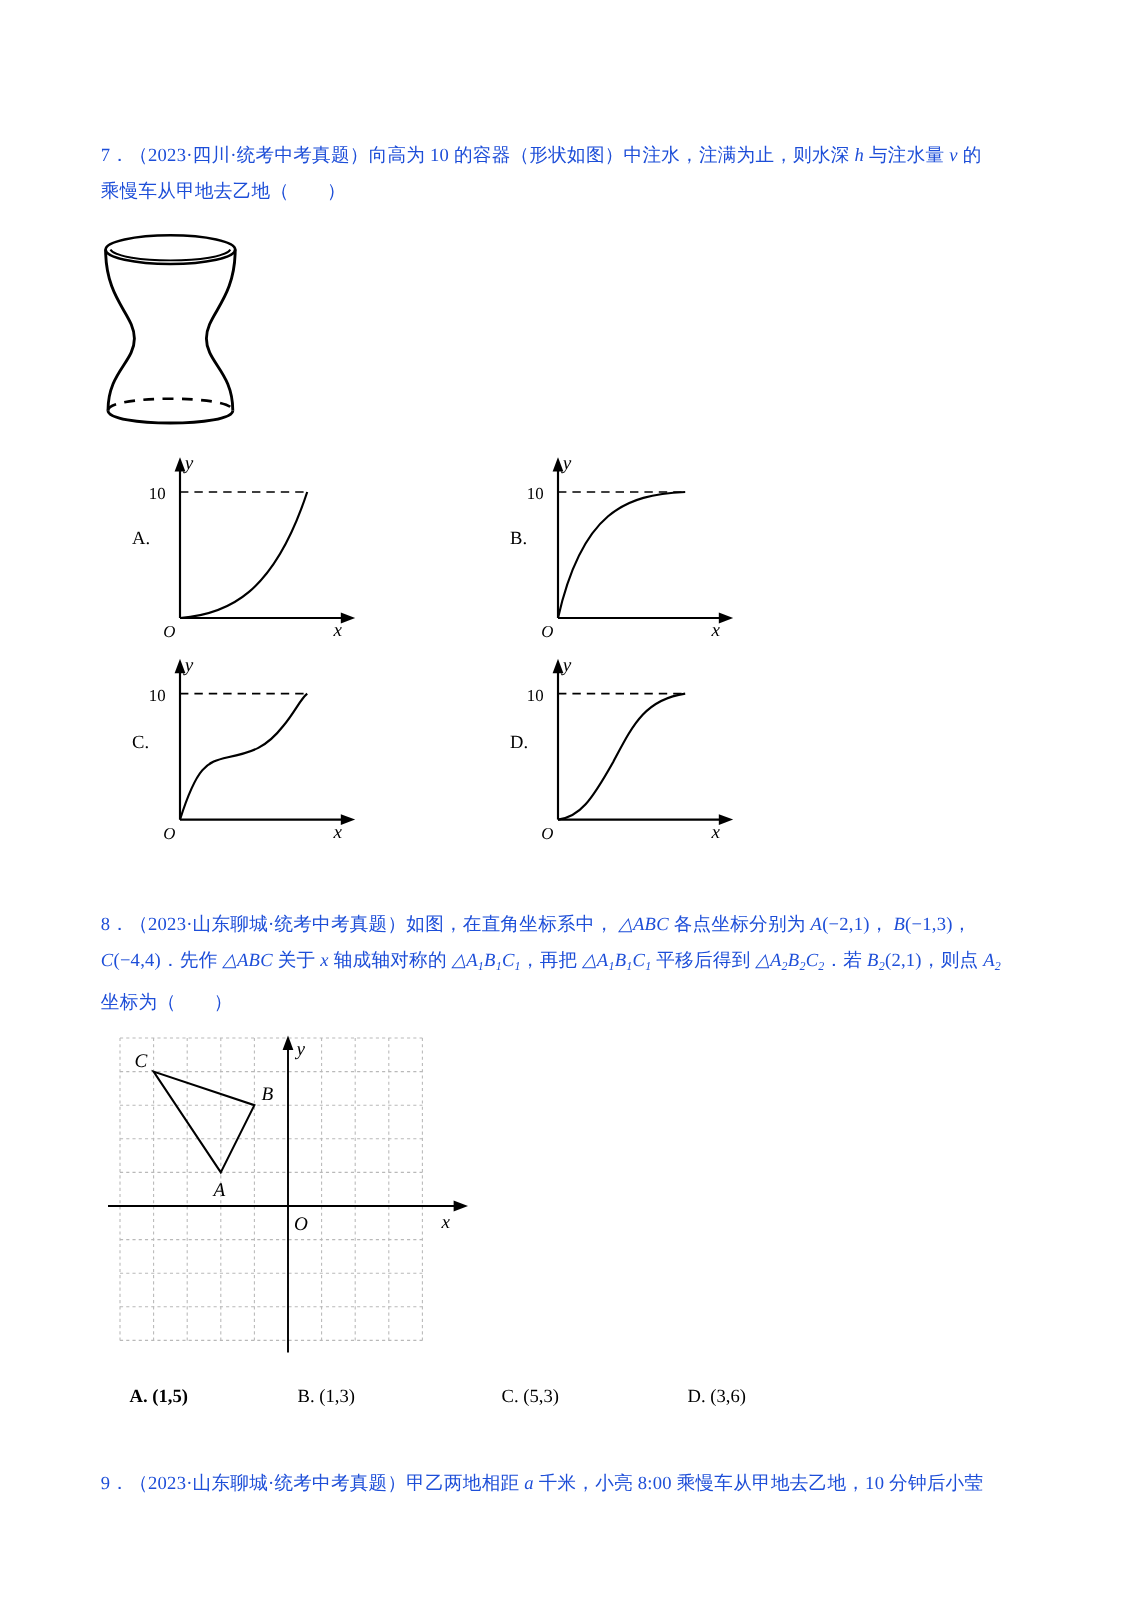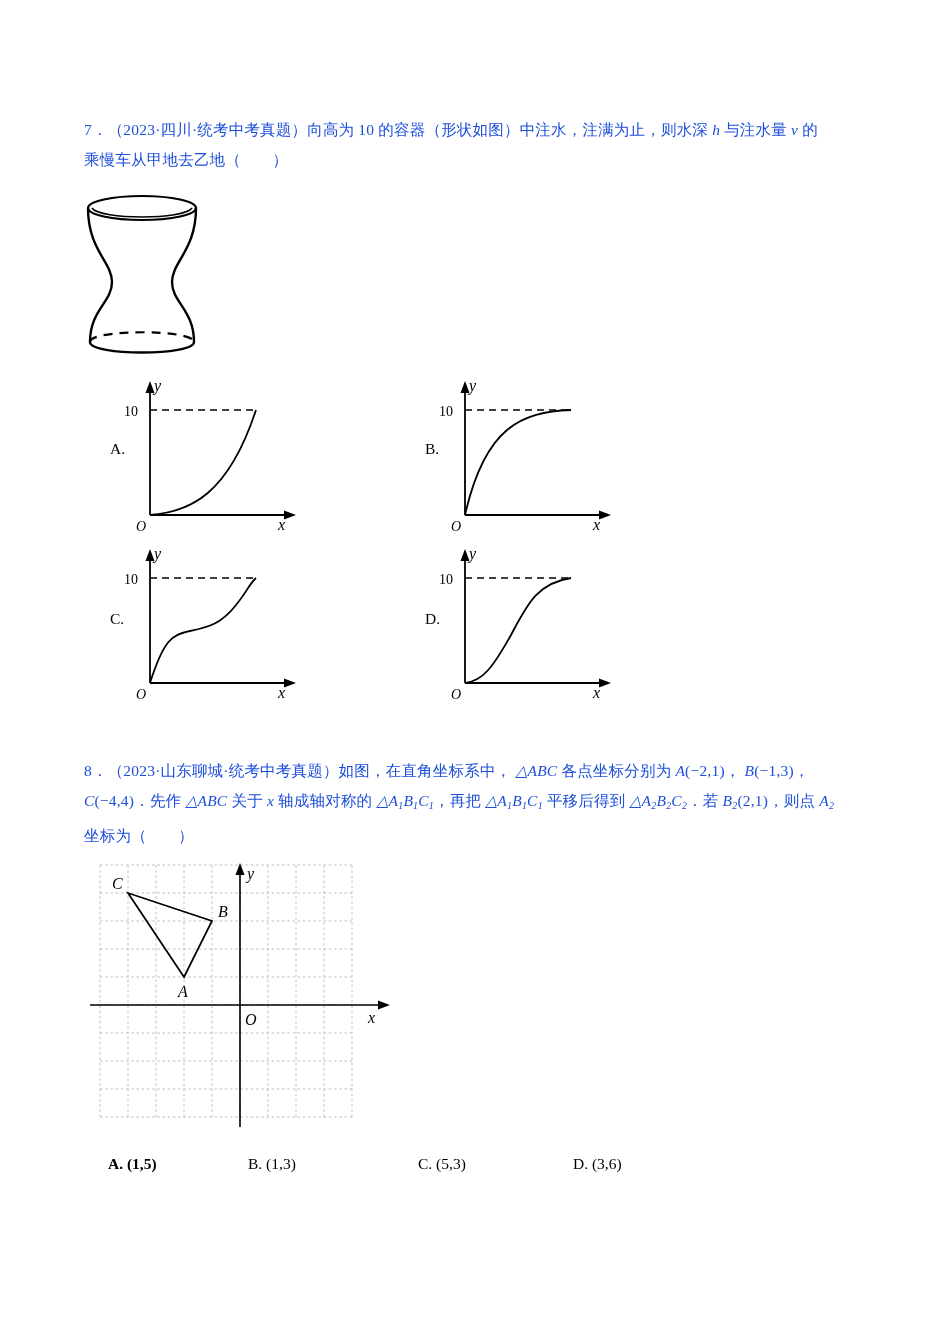--- a/index.html
+++ b/index.html
@@ -209,14 +209,17 @@
     </svg>
   </div>
 
   <div class="ansrow">
     <span class="opt o1"><span>A.</span>&nbsp;<span>(1,5)</span></span>
     <span class="opt o2"><span>B.</span>&nbsp;<span>(1,3)</span></span>
     <span class="opt o3"><span>C.</span>&nbsp;<span>(5,3)</span></span>
     <span class="opt o4"><span>D.</span>&nbsp;<span>(3,6)</span></span>
   </div>
 
+  <div class="qtext q9">
+    <span>9．</span><span>（2023·山东聊城·统考中考真题）</span><span>甲乙两地相距 <i class="mi">a</i> 千米，小亮 8:00 乘慢车从甲地去乙地，10 分钟后小莹</span>
+  </div>
 
 </div>
 
 </body></html>

